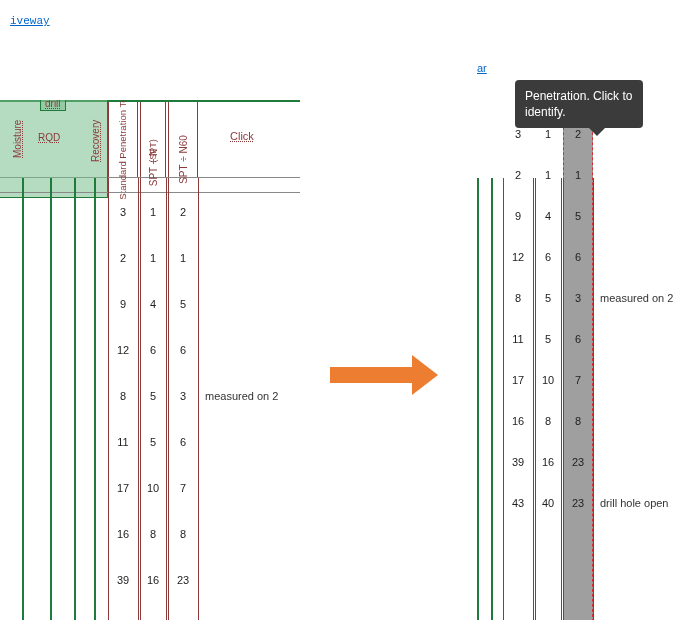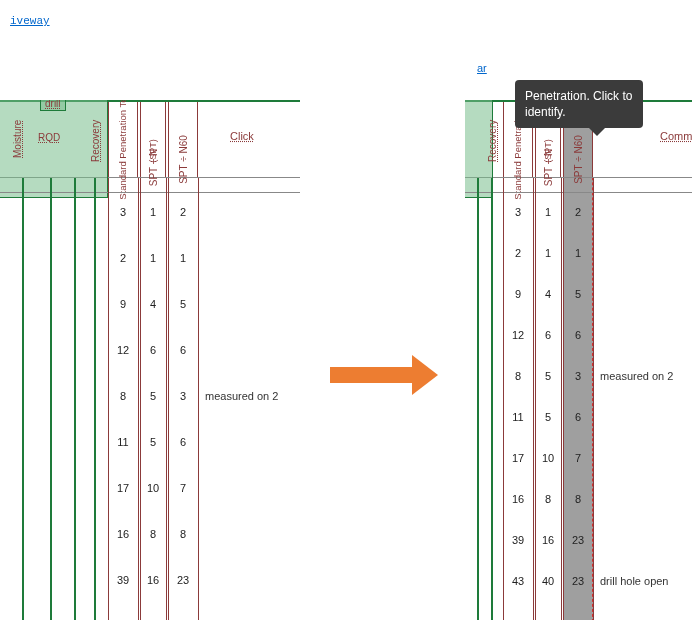--- a/index.html
+++ b/index.html
@@ -342,35 +342,20 @@
     </div>
 </div>
 
 <div class="arrow-wrap">
   <div class="arrow-body"></div>
   <div class="arrow-head"></div>
 </div>
 
 <div class="panel panel-right">
   <div class="hlcol"></div>
-  <div class="hdr">
-    <div class="sel-band slim"></div>
-    <span class="label-recovery" style="left:22px;">Recovery</span>
-    <div class="col col1">
-      <span class="vtext" style="top:38px;">Standard Penetration Test</span>
-    </div>
-    <div class="col col2">
-      <span class="vtext2" style="top:44px;">(SPT)</span>
-      <span class="vtext" style="top:60px;">SPT ÷ N</span>
-    </div>
-    <div class="col col3" style="z-index:2;">
-      <span class="vtext" style="top:52px;">SPT ÷ N60</span>
-    </div>
-    <span class="comments-hdr">Comm</span>
-  </div>
   <div class="full-lines">
     <div class="vline"></div>
       <div class="vline"></div>
       <div class="vline"></div>
     <div class="vline"></div>
       <div class="vline"></div>
       <div class="vline"></div>
     <div class="vline-green"></div>
       <div class="vline-green"></div>
   </div>

